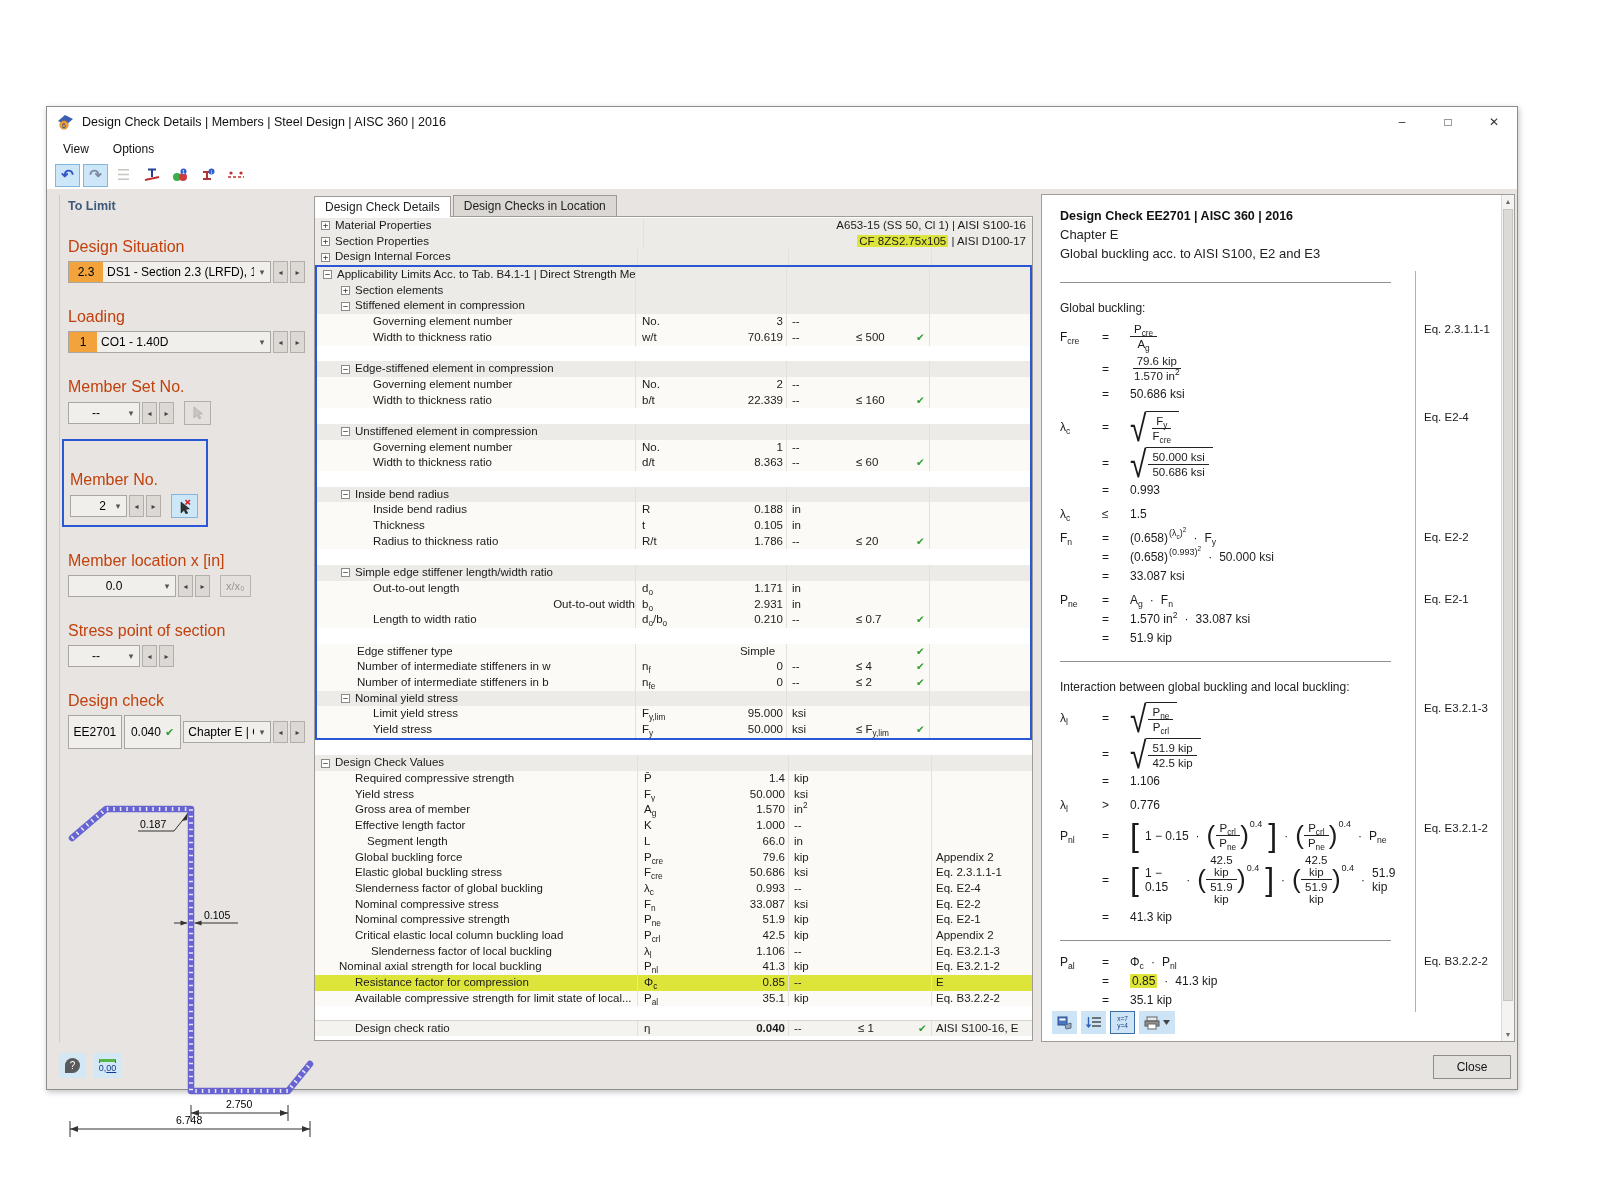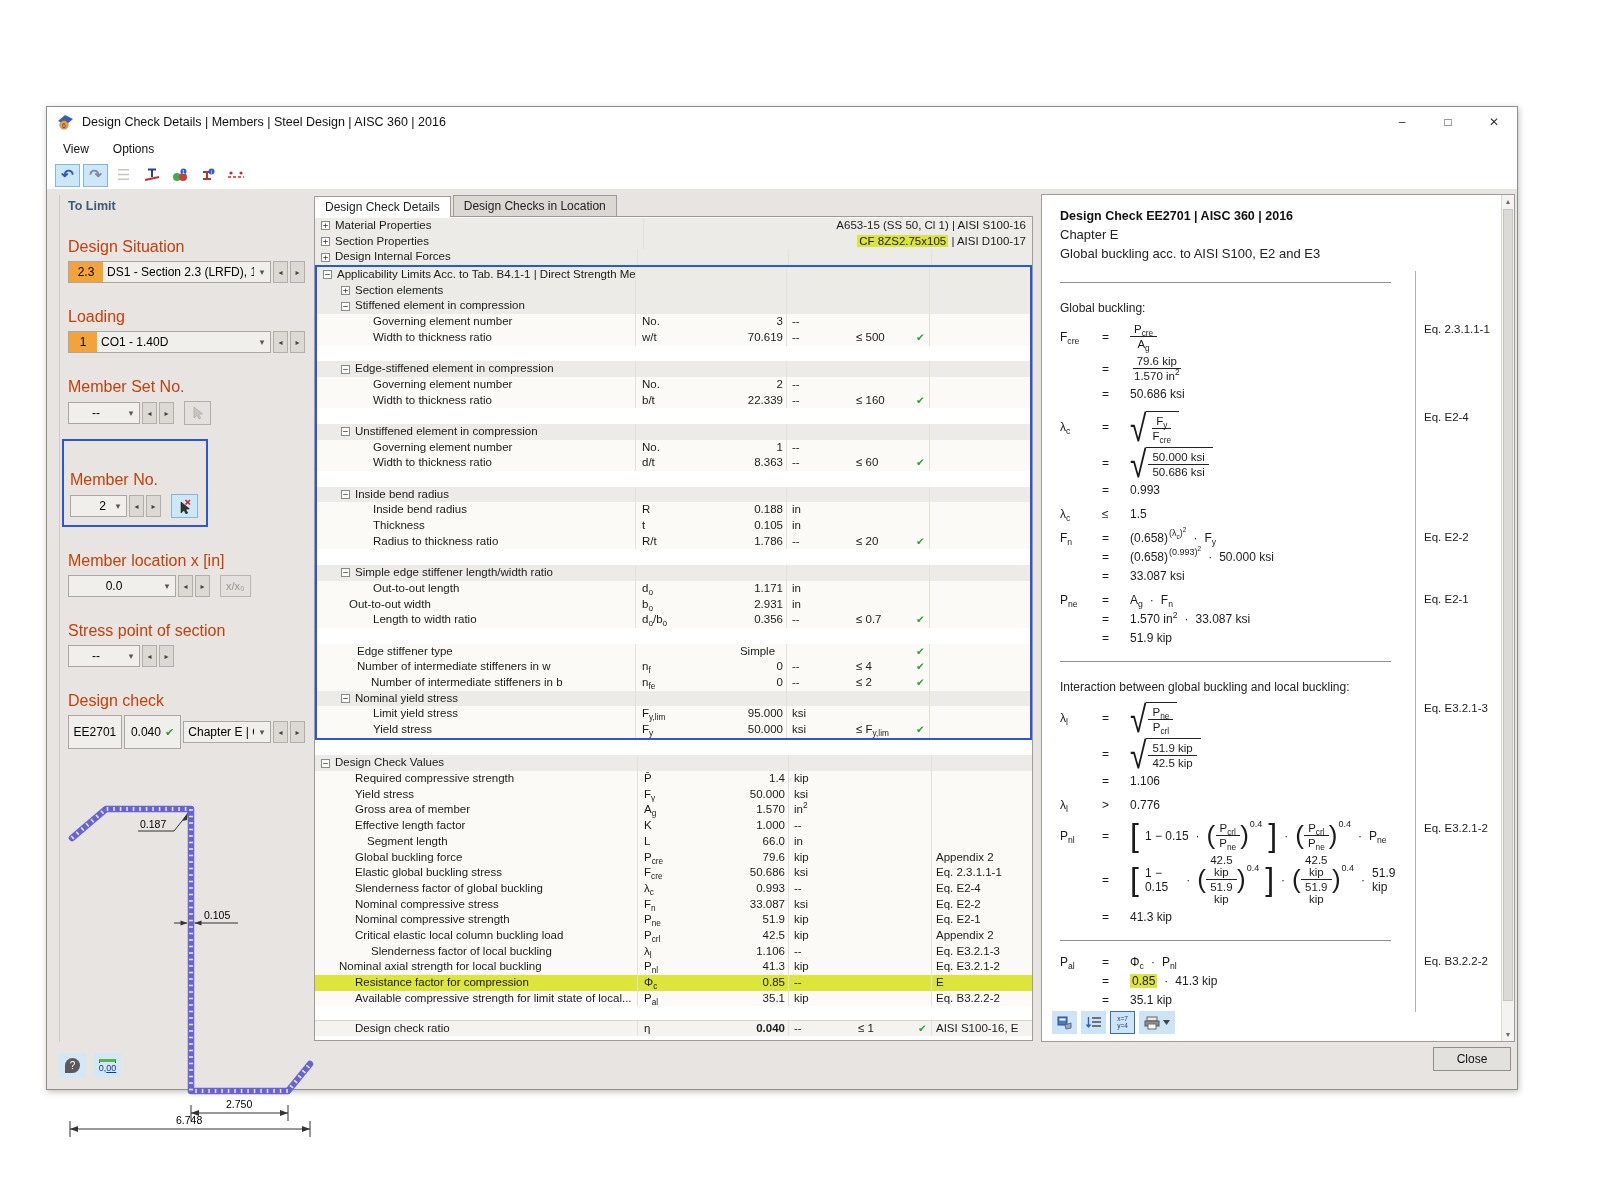--- a/index.html
+++ b/index.html
@@ -133,21 +133,21 @@
   
   .bottombar{position:absolute;left:0;right:0;bottom:0;height:46px;}
   .bl-icons{position:absolute;left:12px;bottom:11px;display:flex;gap:8px;}
   .btile{width:27px;height:25px;background:#d3e7f5;display:flex;align-items:center;
     justify-content:center;flex-direction:column;}
   .qmark{width:15px;height:15px;border-radius:50% 50% 50% 0;background:#5a5a5a;color:#fff;
     font-size:10px;display:flex;align-items:center;justify-content:center;}
   .dec{font-size:9px;line-height:9px;color:#123a8c;}
   .dec .ruler{display:block;height:4px;border-top:3px solid #57b647;margin-bottom:1px;
     border-left:1px solid #2c7c23;border-right:1px solid #2c7c23;}
-  .closebtn{position:absolute;right:6px;bottom:18px;width:78px;height:24px;background:#e3e1de;
+  .closebtn{position:absolute;right:6px;bottom:10px;width:78px;height:24px;background:#e3e1de;
     border:1px solid #8f8d8a;font-size:12px;color:#111;font-family:"Liberation Sans",sans-serif;}
 </style>
 </head>
 <body>
 
 <div class="dialog">
   <div class="topwhite">
     <div class="titlebar">
       <svg width="17" height="16" viewBox="0 0 17 16">
         <polygon points="1,7 8,1 16,5 9,11" fill="#3a5fb0"></polygon>
@@ -575,36 +575,36 @@
               <span>Out-to-out length</span>
             </div>
             <div class="c-sym">d<sub>o</sub></div>
             <div class="c-val">1.171</div>
             <div class="c-unit">in</div>
             <div class="c-lim"></div>
             <div class="c-chk"></div>
             <div class="c-ref"></div>
           </div>
           <div class="trow">
-            <div class="c-label" style="padding-left: 32px;">
+            <div class="c-label" style="padding-left: 32px; justify-content: flex-end;">
               <span>Out-to-out width</span>
             </div>
             <div class="c-sym">b<sub>o</sub></div>
             <div class="c-val">2.931</div>
             <div class="c-unit">in</div>
             <div class="c-lim"></div>
             <div class="c-chk"></div>
             <div class="c-ref"></div>
           </div>
           <div class="trow">
             <div class="c-label" style="padding-left: 56px;">
               <span>Length to width ratio</span>
             </div>
             <div class="c-sym">d<sub>o</sub>/b<sub>o</sub></div>
-            <div class="c-val">0.356</div>
+            <div class="c-val">0.210</div>
             <div class="c-unit">--</div>
             <div class="c-lim">≤ 0.7</div>
             <div class="c-chk">✔</div>
             <div class="c-ref"></div>
           </div>
           <div class="trow sp"></div>
           <div class="trow">
             <div class="c-label" style="padding-left: 40px;">
               <span>Edge stiffener type</span>
             </div>
@@ -620,21 +620,21 @@
               <span>Number of intermediate stiffeners in w</span>
             </div>
             <div class="c-sym">n<sub>f</sub></div>
             <div class="c-val">0</div>
             <div class="c-unit">--</div>
             <div class="c-lim">≤ 4</div>
             <div class="c-chk">✔</div>
             <div class="c-ref"></div>
           </div>
           <div class="trow">
-            <div class="c-label" style="padding-left: 54px;">
+            <div class="c-label" style="padding-left: 40px;">
               <span>Number of intermediate stiffeners in b</span>
             </div>
             <div class="c-sym">n<sub>fe</sub></div>
             <div class="c-val">0</div>
             <div class="c-unit">--</div>
             <div class="c-lim">≤ 2</div>
             <div class="c-chk">✔</div>
             <div class="c-ref"></div>
           </div>
           <div class="trow grp">

